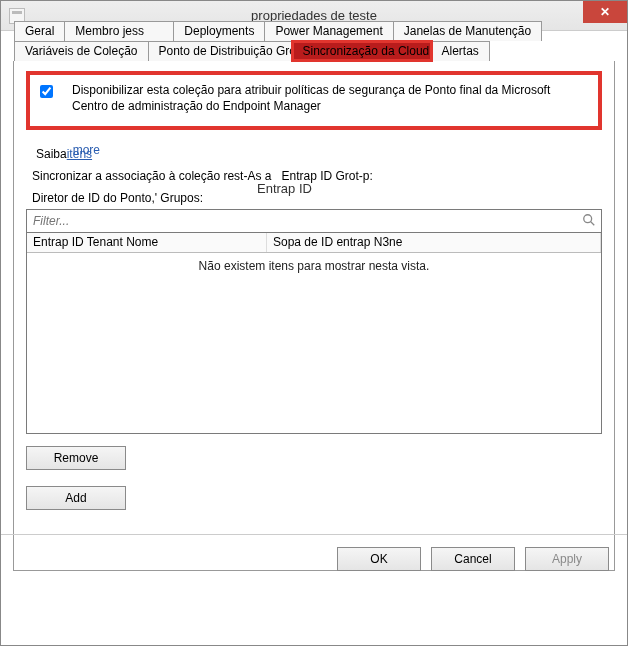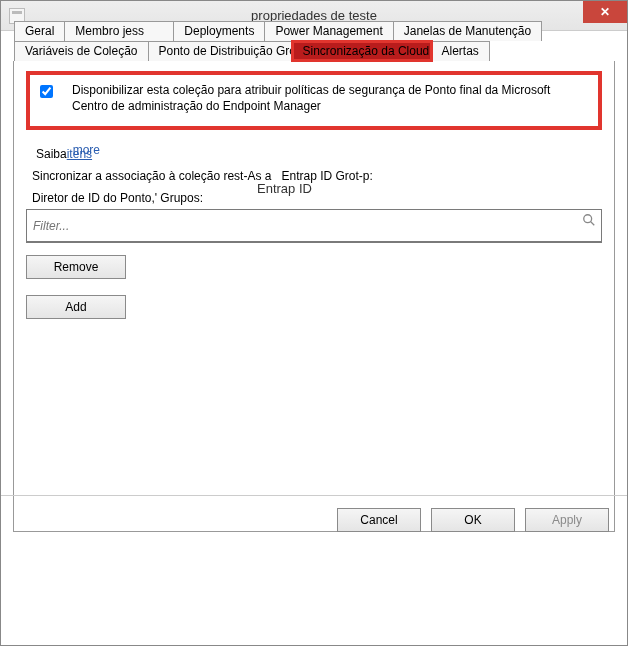--- a/index.html
+++ b/index.html
@@ -27,21 +27,21 @@
 
   .learnmore { margin:16px 0 8px 10px; font-size:13px; }
   .learnmore .lm-text { color:#000000; }
   .learnmore .lm-link { color:#2a5db0; text-decoration:underline; position:relative; }
   .syncline { margin:6px 0 8px 6px; }
   .syncline .gap { display:inline-block; width:10px; }
   .dirline { margin:2px 0 4px 6px; position:relative; }
   .dirline .mini { position:absolute; left:225px; top:-10px; font-size:13px; color:#333; }
 
   .filterwrap { position:relative; margin:4px 0 0 0; }
-  .filter { width:100%; height:33px; border:1px solid #7a7a7a; padding:2px 6px; color:#777; font-style:italic; }
+  .filter { width:100%; height:24px; border:1px solid #7a7a7a; padding:2px 6px; color:#777; font-style:italic; }
   .searchicon { position:absolute; right:6px; top:4px; width:14px; height:14px; color:#888; }
 
   .grid { border:1px solid #7a7a7a; border-top:none; }
   .gridhead { display:flex; height:20px; border-bottom:1px solid #bbb; background:#fafafa; font-size:11px; }
   .gridhead .col { padding:2px 6px; border-right:1px solid #ddd; overflow:hidden; white-space:nowrap; }
   .gridhead .col.c1 { width:240px; }
   .gridhead .col.c2 { flex:1; }
   .gridbody { height:180px; background:#fff; text-align:center; padding-top:6px; color:#222; }
 
   .btnrow { display:flex; justify-content:flex-end; gap:16px; padding:12px 6px 0 0;flex-direction:column; }
@@ -107,32 +107,39 @@
 
         <div class="filterwrap">
           <input class="filter" placeholder="Filter..." style="">
           <svg class="searchicon" viewBox="0 0 16 16">
               <circle cx="6.5" cy="6.5" r="4.5" fill="none" stroke="#888" stroke-width="1.5"></circle>
               <line x1="10" y1="10" x2="14" y2="14" stroke="#888" stroke-width="1.5"></line>
             </svg>
         </div>
 
         <div class="grid">
+          <div class="gridhead">
+            <div class="col c1">Entrap ID  Tenant  Nome</div>
+            <div class="col c2">Sopa de ID entrap N3ne</div>
+          </div>
+          <div class="gridbody">
+            <span>Não existem itens para mostrar nesta vista.</span>
+          </div>
         </div>
 
         <div class="btnrow">
           <div class="btn"><span>Remove</span></div>
           <div class="btn"><span>Add</span></div>
         </div>
 
       </div>
     </div>
 
     <div class="sep"></div>
 
     <div class="dlgbtns">
+      <div class="btn"><span>OK</span></div>
       <div class="btn"><span>Cancel</span></div>
-      <div class="btn"><span>OK</span></div>
       <div class="btn disabled"><span>Apply</span></div>
     </div>
 
   </div>
 </div>
 
 </body></html>

